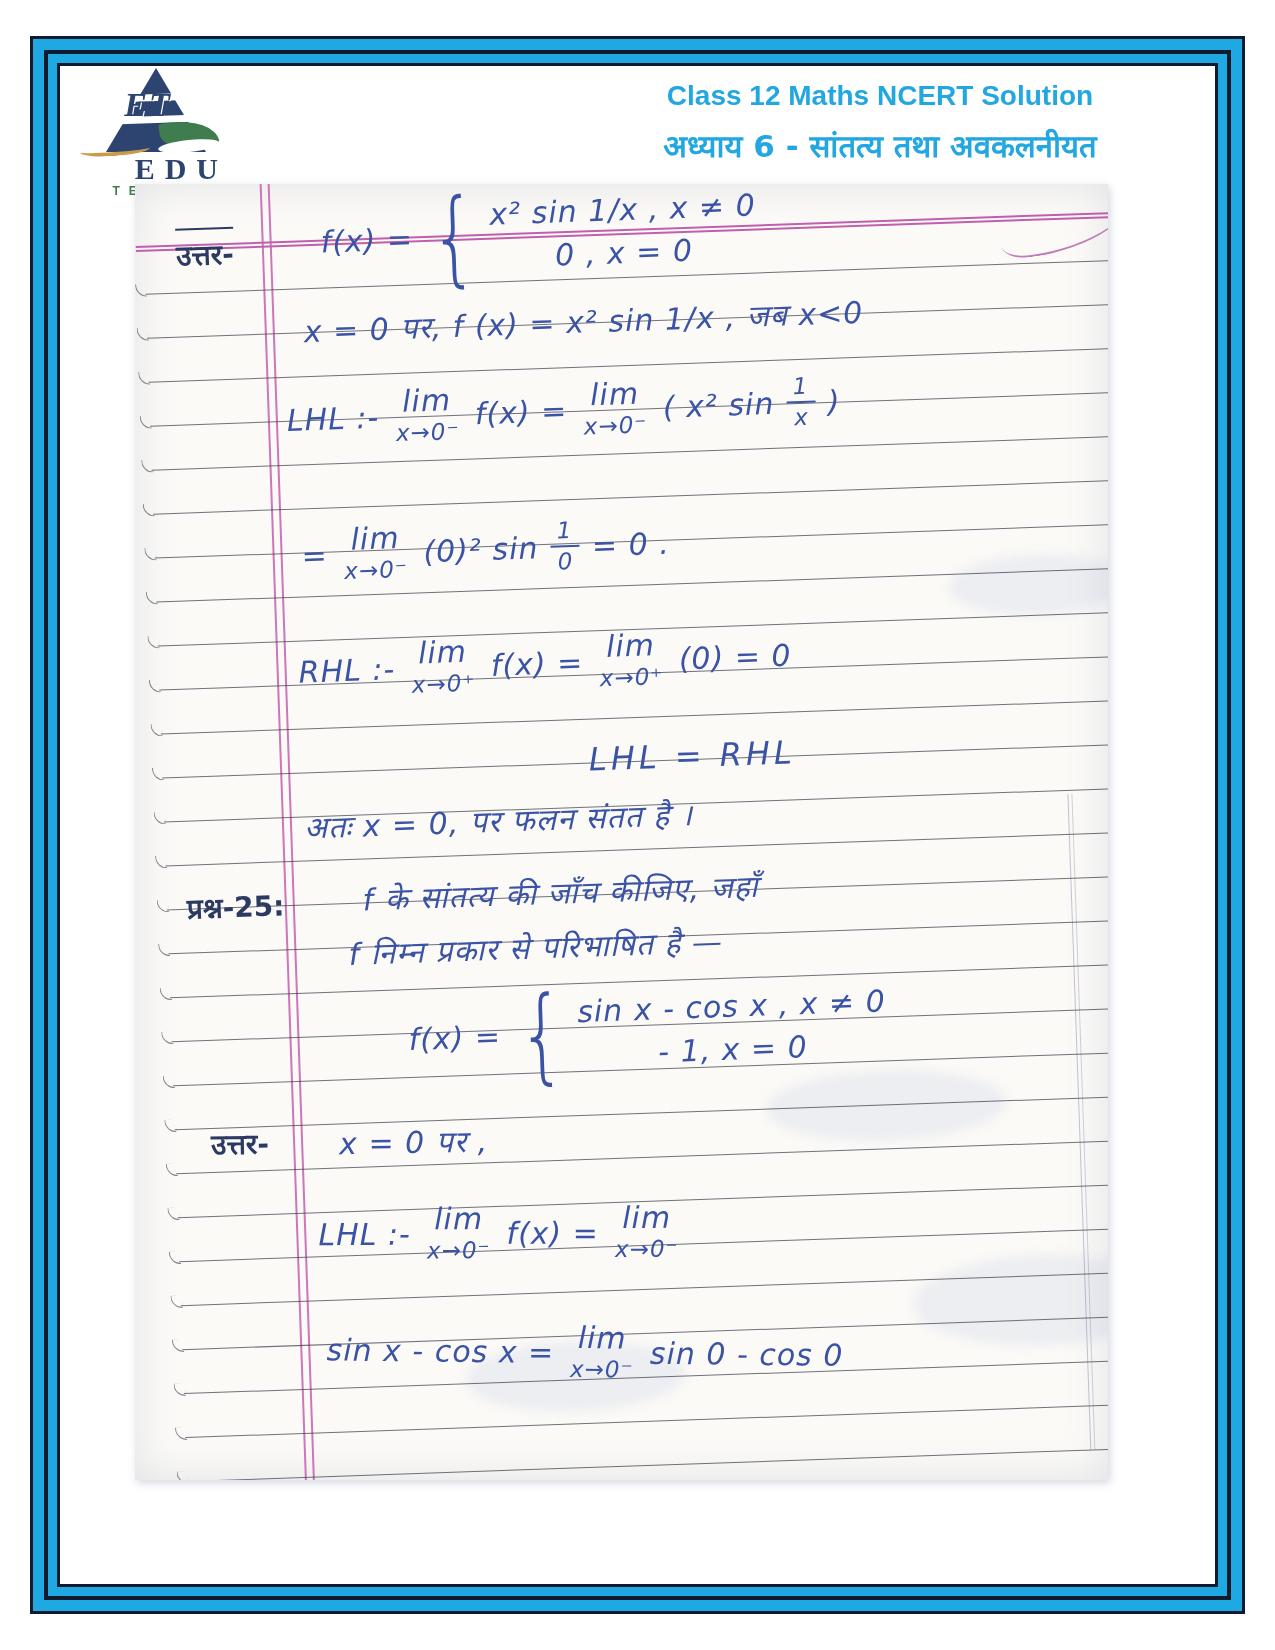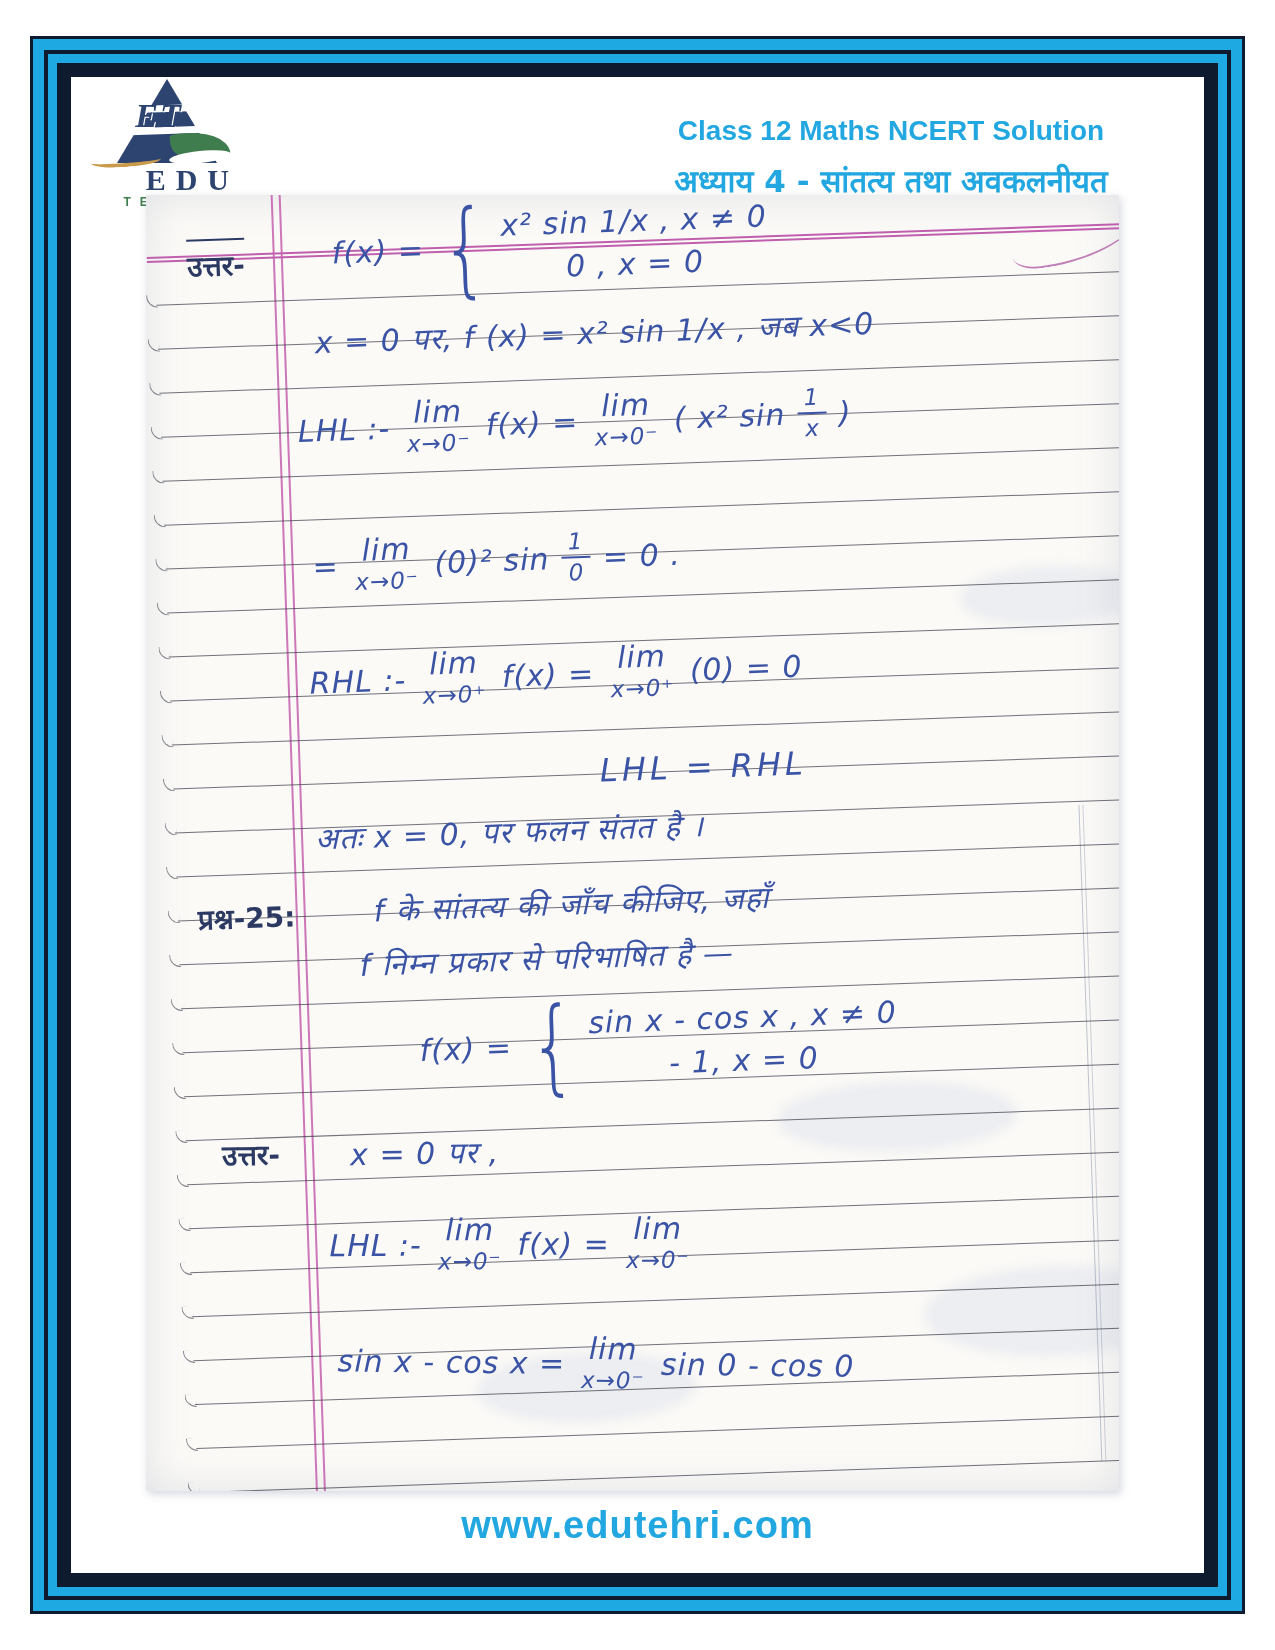--- a/index.html
+++ b/index.html
@@ -4,21 +4,21 @@
 <style>
   * { margin:0; padding:0; box-sizing:border-box; }
   html,body { width:1275px; height:1650px; background:#ffffff; overflow:hidden;
               font-family:"DejaVu Sans", sans-serif; }
 
   
   .b1 { position:absolute; left:30px; top:36px; width:1215px; height:1578px; background:#0e1b2e; padding:3px; }
   .b2 { width:100%; height:100%; background:#1fa9e2; padding:11px; }
   .b3 { width:100%; height:100%; background:#0e1b2e; padding:4px; }
   .b4 { width:100%; height:100%; background:#1fa9e2; padding:9px; }
-  .b5 { width:100%; height:100%; background:#0e1b2e; padding:14px; }
+  .b5 { width:100%; height:100%; background:#0e1b2e; padding:3px; }
   .b6 { width:100%; height:100%; background:#ffffff; position:relative; }
 
   #stage { position:absolute; left:0; top:0; width:100%; height:100%; }
 
   
   .logo { position:absolute; left:18px; top:2px; width:160px; height:130px; }
   .logo .tri { position:absolute; left:28px; top:0; width:0; height:0;
                border-left:50px solid transparent; border-right:50px solid transparent;
                border-bottom:84px solid #2e4470; }
   .logo .tri-gap1 { position:absolute; left:20px; top:26px; width:116px; height:7px; background:#ffffff; transform:rotate(-2deg); }
@@ -32,21 +32,21 @@
                  border-radius:50%; transform:rotate(-6deg); }
   .logo .swoosh { position:absolute; left:2px; top:76px; width:70px; height:12px;
                   border-bottom:4px solid #c99a4a; border-radius:50%; transform:rotate(-4deg); }
   .logo .edu { position:absolute; left:0; top:84px; width:150px; text-align:right;
                font:700 30px "Liberation Serif", serif; color:#2e4470; letter-spacing:10px; }
   .logo .tehri { position:absolute; left:0; top:116px; width:150px; text-align:center;
                  font:700 12px "Liberation Sans", sans-serif; color:#3f7d4e; letter-spacing:9px; }
 
   
   .head-block { position:absolute; left:540px; top:14px; width:560px; text-align:center; }
-  .site-title { font:700 28px "Liberation Sans", sans-serif; color:#22a7e0;margin-top:24px; }
+  .site-title { font:700 28px "Liberation Sans", sans-serif; color:#22a7e0; }
   .site-subtitle { margin-top:12px; font:700 31px "DejaVu Sans", sans-serif; color:#22a7e0; }
 
   
   .paper { position:absolute; left:75px; top:118px; width:973px; height:1296px;
            background:#fbfaf7; overflow:hidden;
            box-shadow: inset 0 0 40px rgba(130,140,170,.22), 2px 3px 8px rgba(90,100,130,.25); }
   .ink { position:absolute; inset:0; transform:rotate(-2deg); transform-origin:60px 40px; }
 
   .rule { position:absolute; left:8px; right:-60px; height:0;
           border-top:1.8px solid rgba(58,60,74,.72); }
@@ -124,21 +124,21 @@
           <div class="mono">ET</div>
           <div class="leaf"></div>
           <div class="leaf2"></div>
           <div class="swoosh"></div>
           <div class="edu">EDU</div>
           <div class="tehri">TEHRI</div>
         </div>
 
         <div class="head-block">
           <div class="site-title">Class 12 Maths NCERT Solution</div>
-          <div class="site-subtitle">अध्याय 4 - सांतत्य तथा अवकलनीयत</div>
+          <div class="site-subtitle">अध्याय 6 - सांतत्य तथा अवकलनीयत</div>
         </div>
 
         <div class="paper">
           <div class="ink">
             <div class="top-margin-line"></div>
             <div class="v-margin m1"></div>
             <div class="v-margin m2"></div>
             <div class="page-edge"></div>
             <div class="curl"></div>
             <div class="ghost" style="left:600px;top:910px;width:240px;height:70px;"></div>
@@ -274,21 +274,20 @@
                       <span class="t">sin x - cos x =</span>
                       <span class="lim">
                         <span class="lt">lim</span>
                         <span class="lb">x→0⁻</span>
                       </span>
                       <span class="t">sin 0 - cos 0</span>
                     </div>
                   </div>
         </div>
 
-        <div class="footer">www.edutehri.com</div>
 
       </div>
      </div>
     </div>
    </div>
   </div>
  </div>
 </div>
 
 </body></html>

